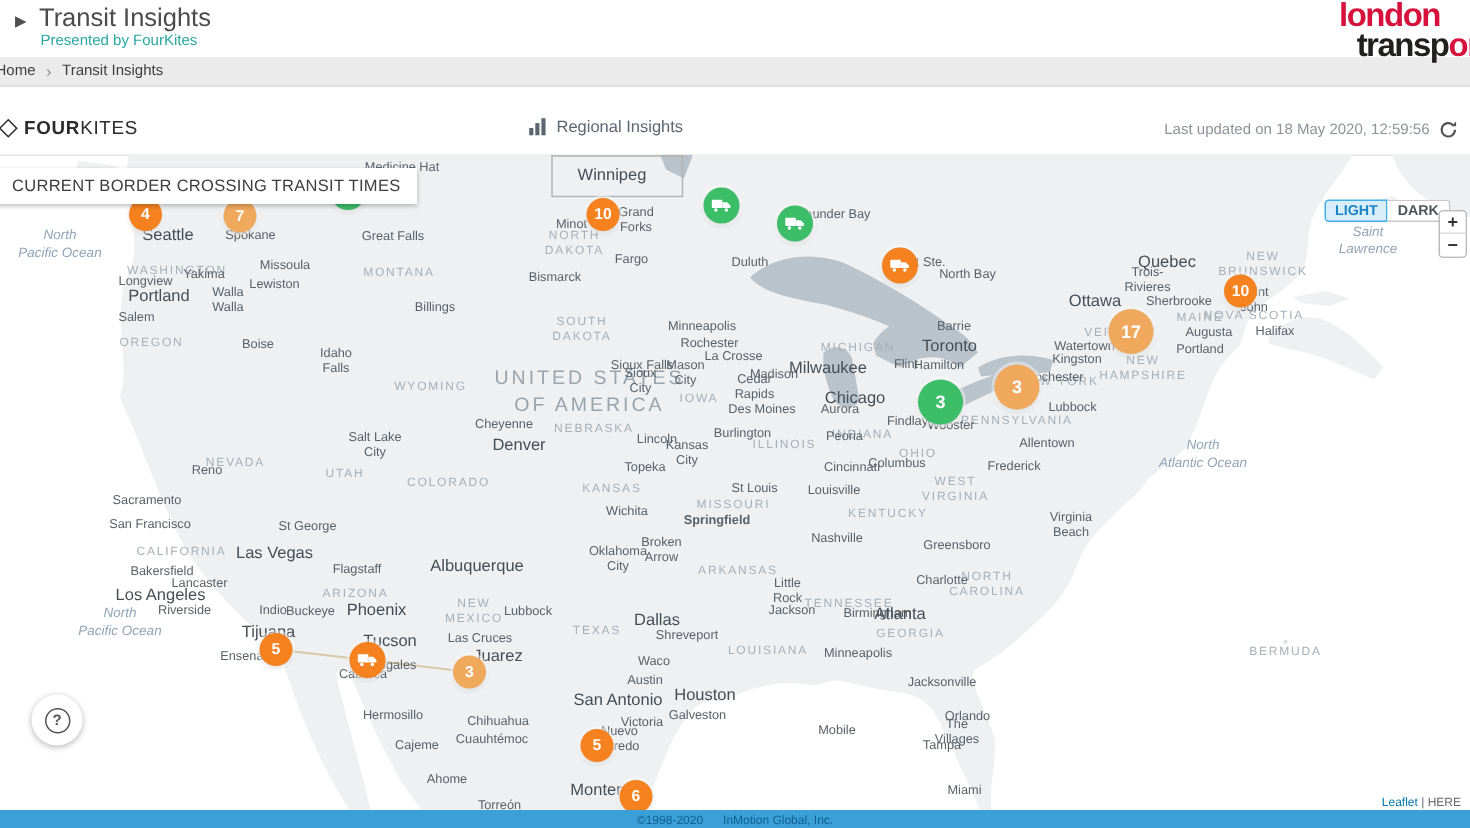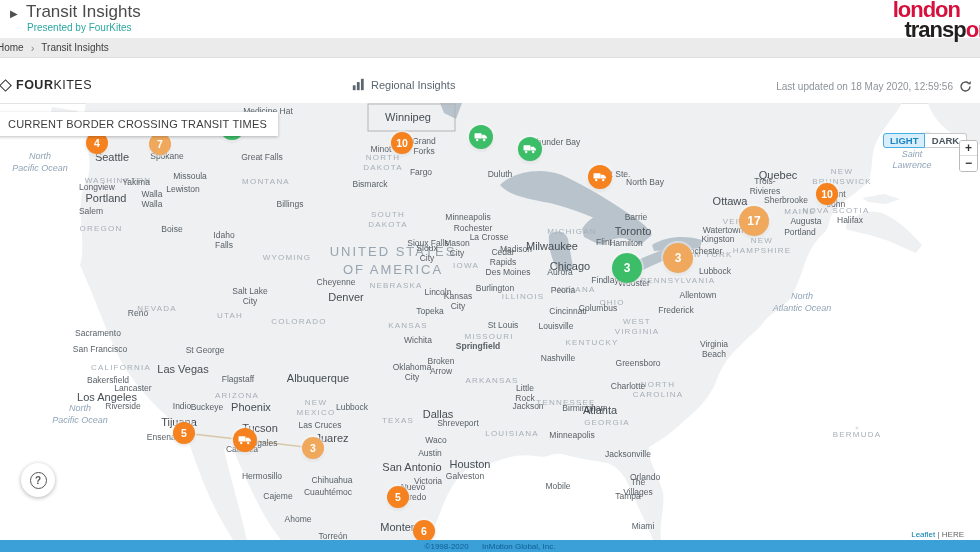--- a/index.html
+++ b/index.html
@@ -71,21 +71,21 @@
   .zoomctl{position:absolute;top:37px;right:2px;z-index:5;width:17px;border:1px solid #bbb;
            border-radius:3px;overflow:hidden;background:#fff;}
   .zoomctl button{display:block;width:100%;height:15px;border:none;background:#fff;font-size:12px;
                   font-weight:bold;color:#333;line-height:13px;padding:0;cursor:pointer;font-family:inherit;}
   .zoomctl button:first-child{border-bottom:1px solid #ddd;}
   .help{position:absolute;left:21px;top:360px;width:34px;height:34px;border-radius:50%;background:#fff;
         border:none;box-shadow:0 1px 4px rgba(0,0,0,.3);z-index:5;cursor:pointer;
         display:flex;align-items:center;justify-content:center;}
   .qm{display:flex;align-items:center;justify-content:center;width:15px;height:15px;border-radius:50%;
       border:1.5px solid #555;font-size:10px;font-weight:bold;color:#555;}
-  .attrib{position:absolute;right:13px;bottom:0;z-index:5;background:rgba(255,255,255,.75);
+  .attrib{position:absolute;right:3px;bottom:0;z-index:5;background:rgba(255,255,255,.75);
           font-size:8px;color:#666;padding:1px 3px;white-space:nowrap;margin-left:33px;}
   .attrib a{color:#0078a8;text-decoration:none;cursor:pointer;}
 
   
   .ftr{position:absolute;left:0;right:0;bottom:0;height:12px;background:var(--footer);z-index:10;
        display:flex;align-items:center;justify-content:center;}
   .ftr span{font-size:8px;color:#0f5f93;white-space:pre;}
 </style>
 </head>
 <body>

